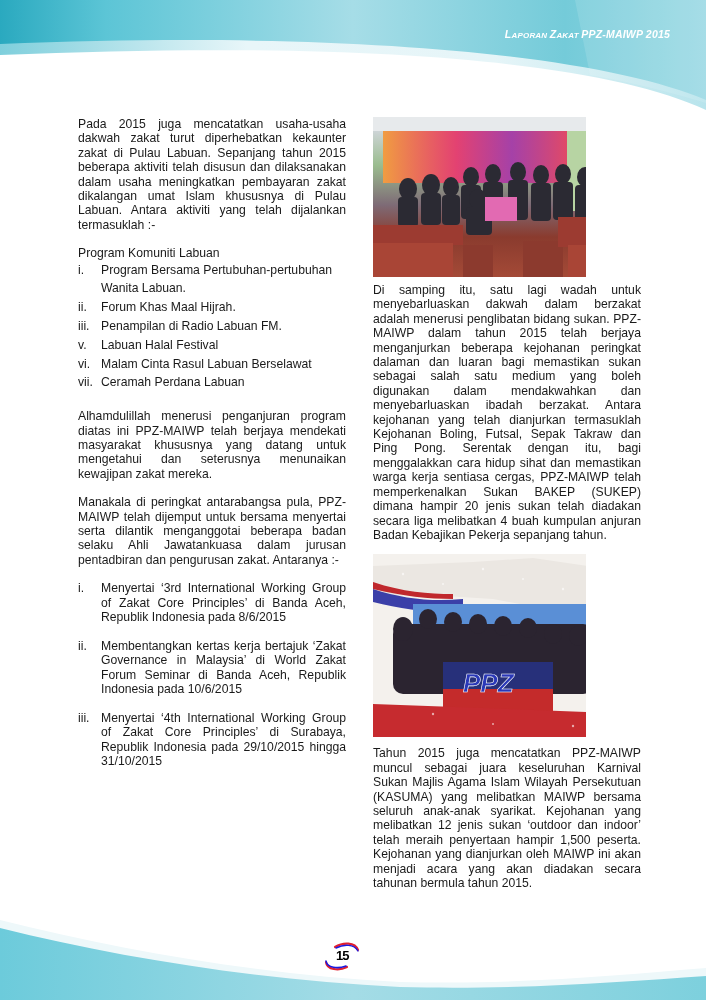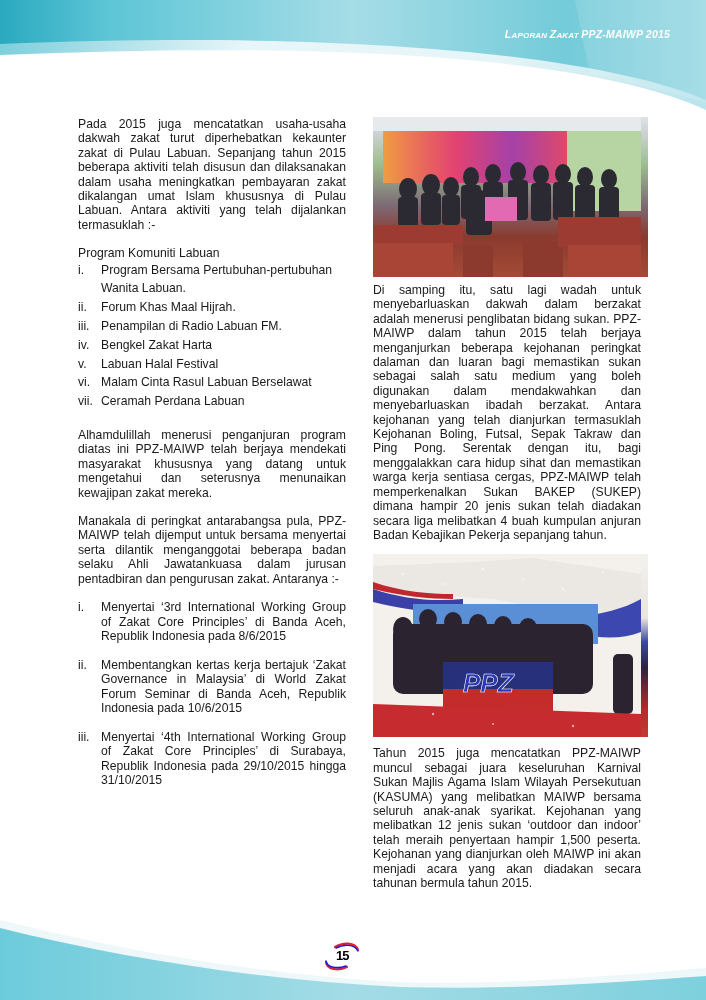--- a/index.html
+++ b/index.html
@@ -29,21 +29,21 @@
   .roman-list { list-style: none; }
   .roman-list li { display: flex; line-height: 18.8px; }
   .roman-list .num { width: 23px; flex-shrink: 0; }
   .roman-list .txt { flex: 1; }
 
   .intl-list { list-style: none; margin-top: 14px; }
   .intl-list li { display: flex; margin-bottom: 14.4px; }
   .intl-list .num { width: 23px; flex-shrink: 0; }
   .intl-list .txt { flex: 1; text-align: justify; text-align-last: left; }
 
-  .photo { position: relative; width: 275px; overflow: hidden; }
+  .photo { position: relative; width: 213px; overflow: hidden; }
   .photo1 { height: 160px; background: linear-gradient(180deg,#dfe3e6 0%, #cfd5d9 8%, #9bbd8f 30%, #7e6b76 55%, #8a3b2e 75%, #a44a37 100%); }
   .photo2 { height: 183px; margin-top: 12px; background: linear-gradient(180deg,#f3f1ee 0%, #e9e5e0 35%, #3b4aa0 48%, #2b2440 62%, #b52a2a 85%, #c33a35 100%); }
 
   .photo-text { margin-top: 6px; }
 </style>
 </head>
 <body>
 
 <svg class="header-wave" viewBox="0 0 706 110" preserveAspectRatio="none">
   <defs>
@@ -79,24 +79,20 @@
         <span class="num">i.</span>
         <span class="txt">Program Bersama Pertubuhan-pertubuhan Wanita Labuan.</span>
       </li>
     <li>
         <span class="num">ii.</span>
         <span class="txt">Forum Khas Maal Hijrah.</span>
       </li>
     <li>
         <span class="num">iii.</span>
         <span class="txt">Penampilan di Radio Labuan FM.</span>
-      </li>
-    <li>
-        <span class="num">iv.</span>
-        <span class="txt">Bengkel Zakat Harta</span>
       </li>
     <li>
         <span class="num">v.</span>
         <span class="txt">Labuan Halal Festival</span>
       </li>
     <li>
         <span class="num">vi.</span>
         <span class="txt">Malam Cinta Rasul Labuan Berselawat</span>
       </li>
     <li>

